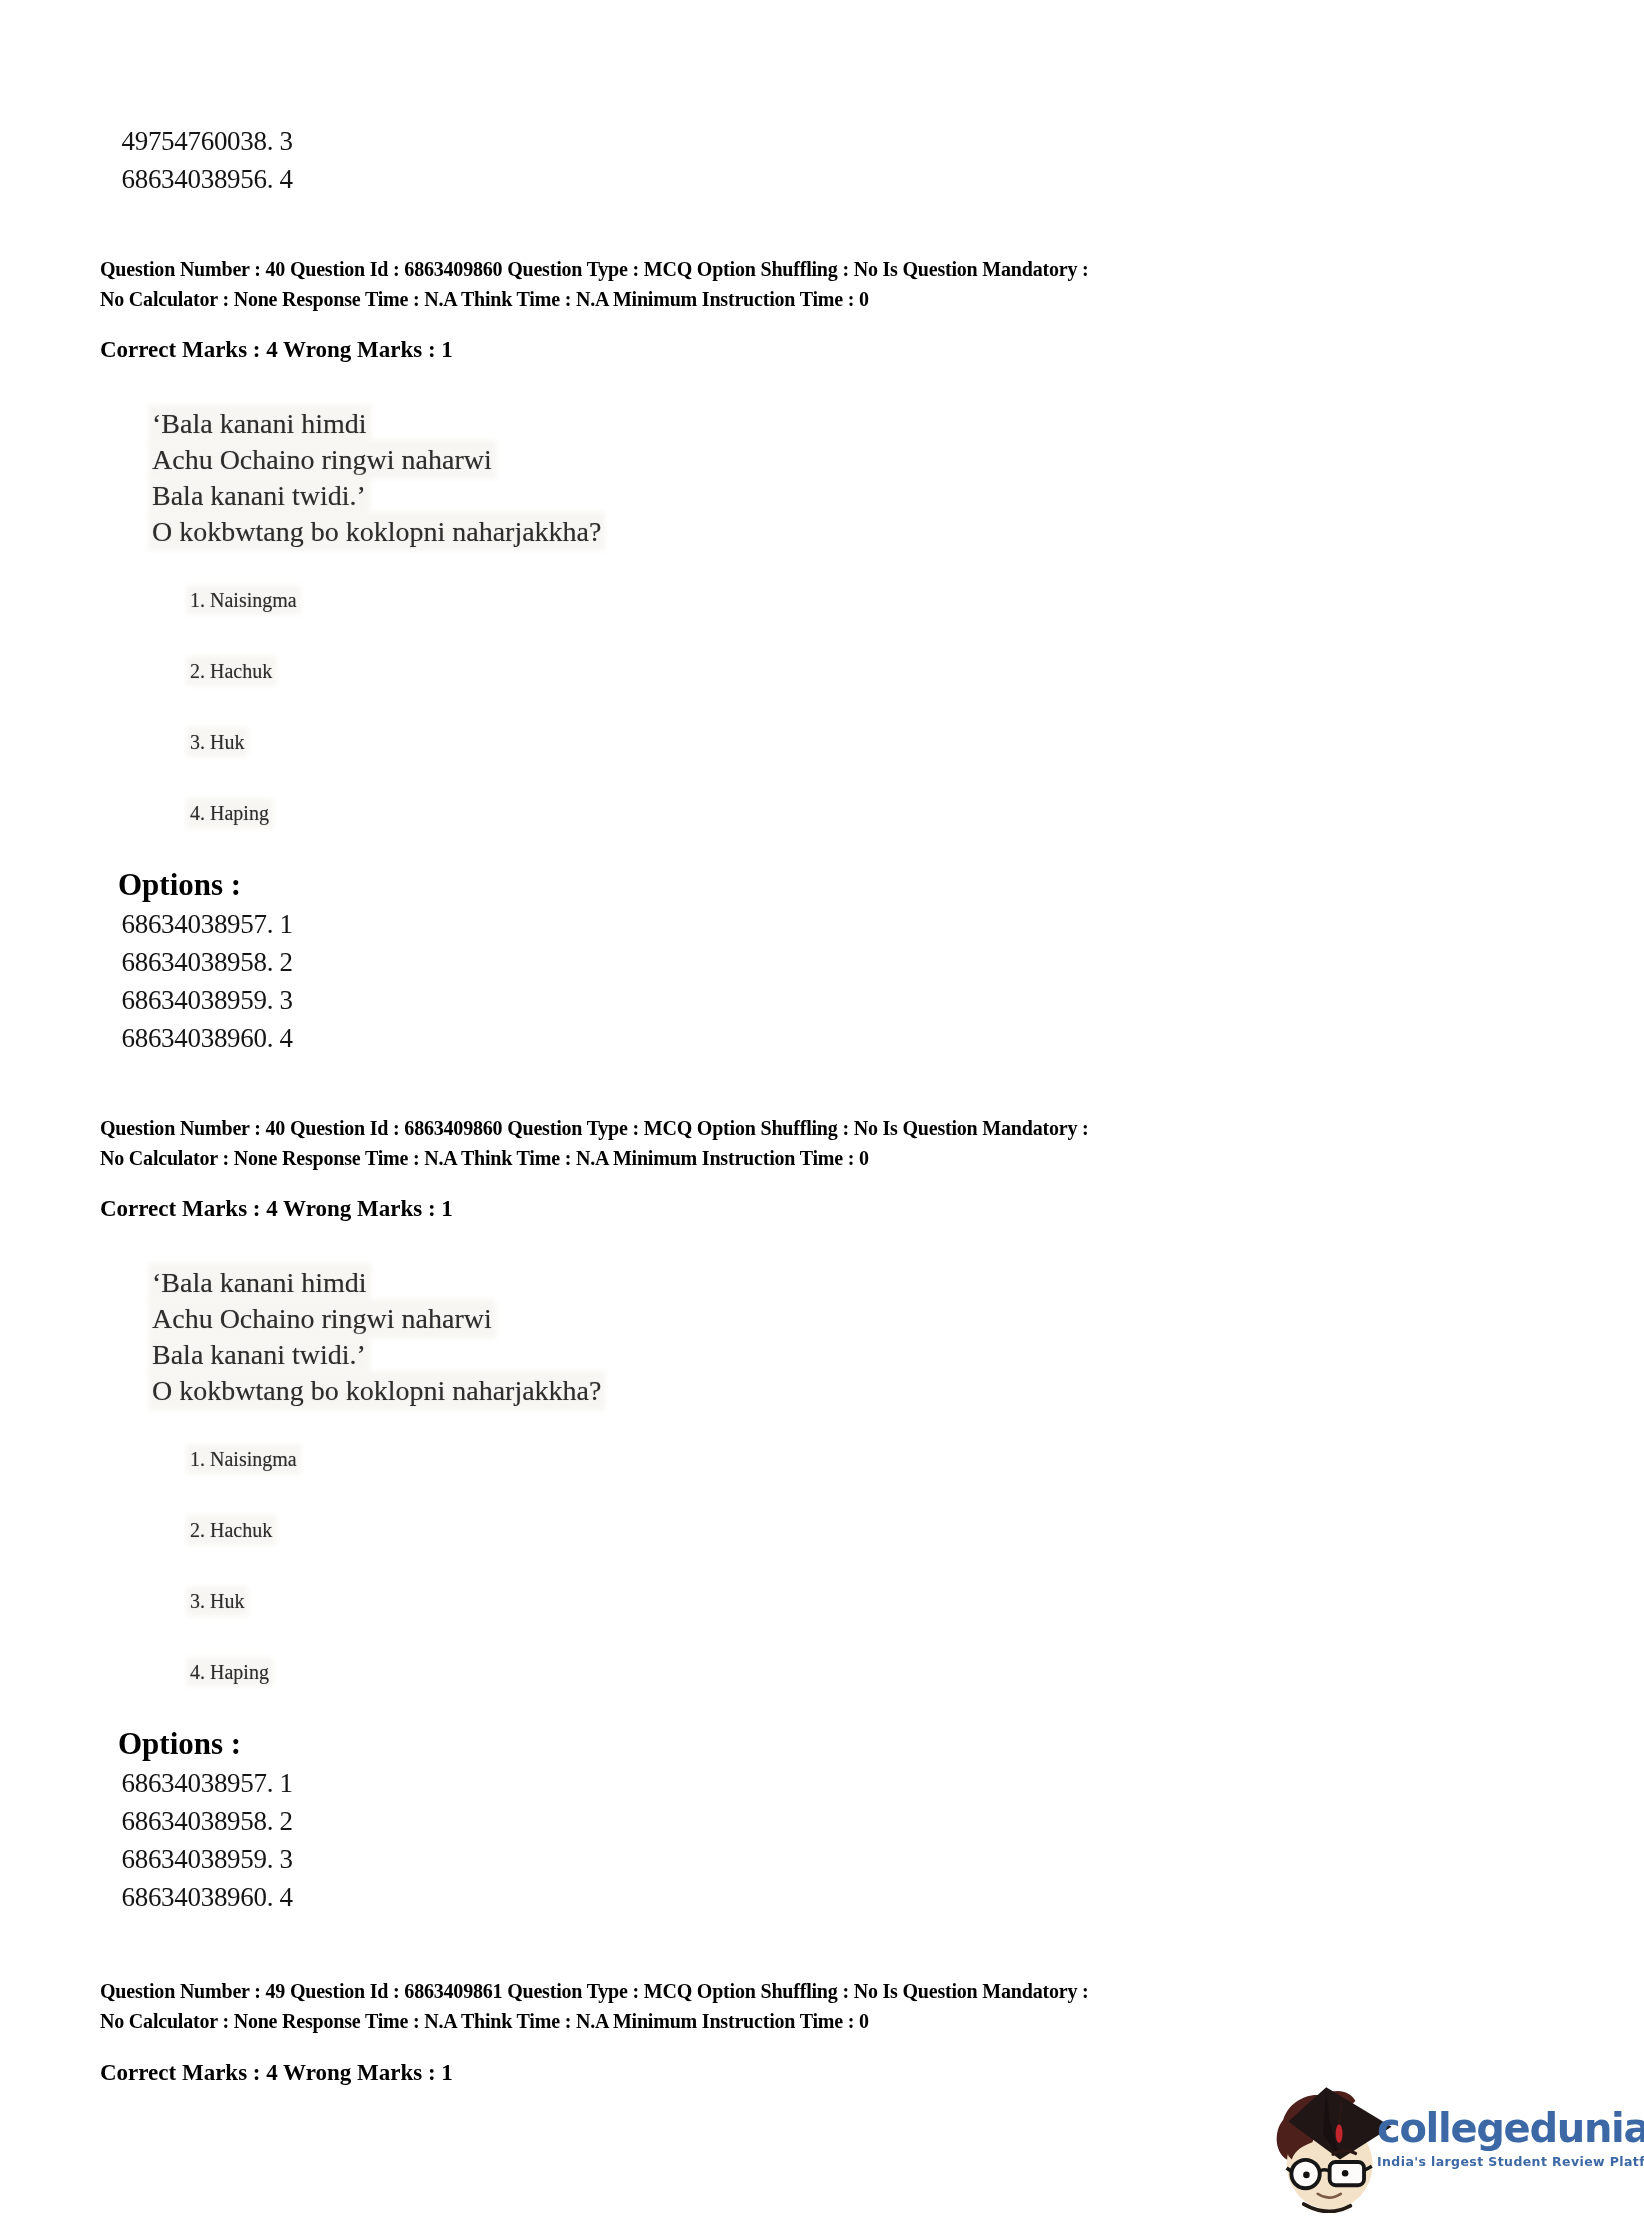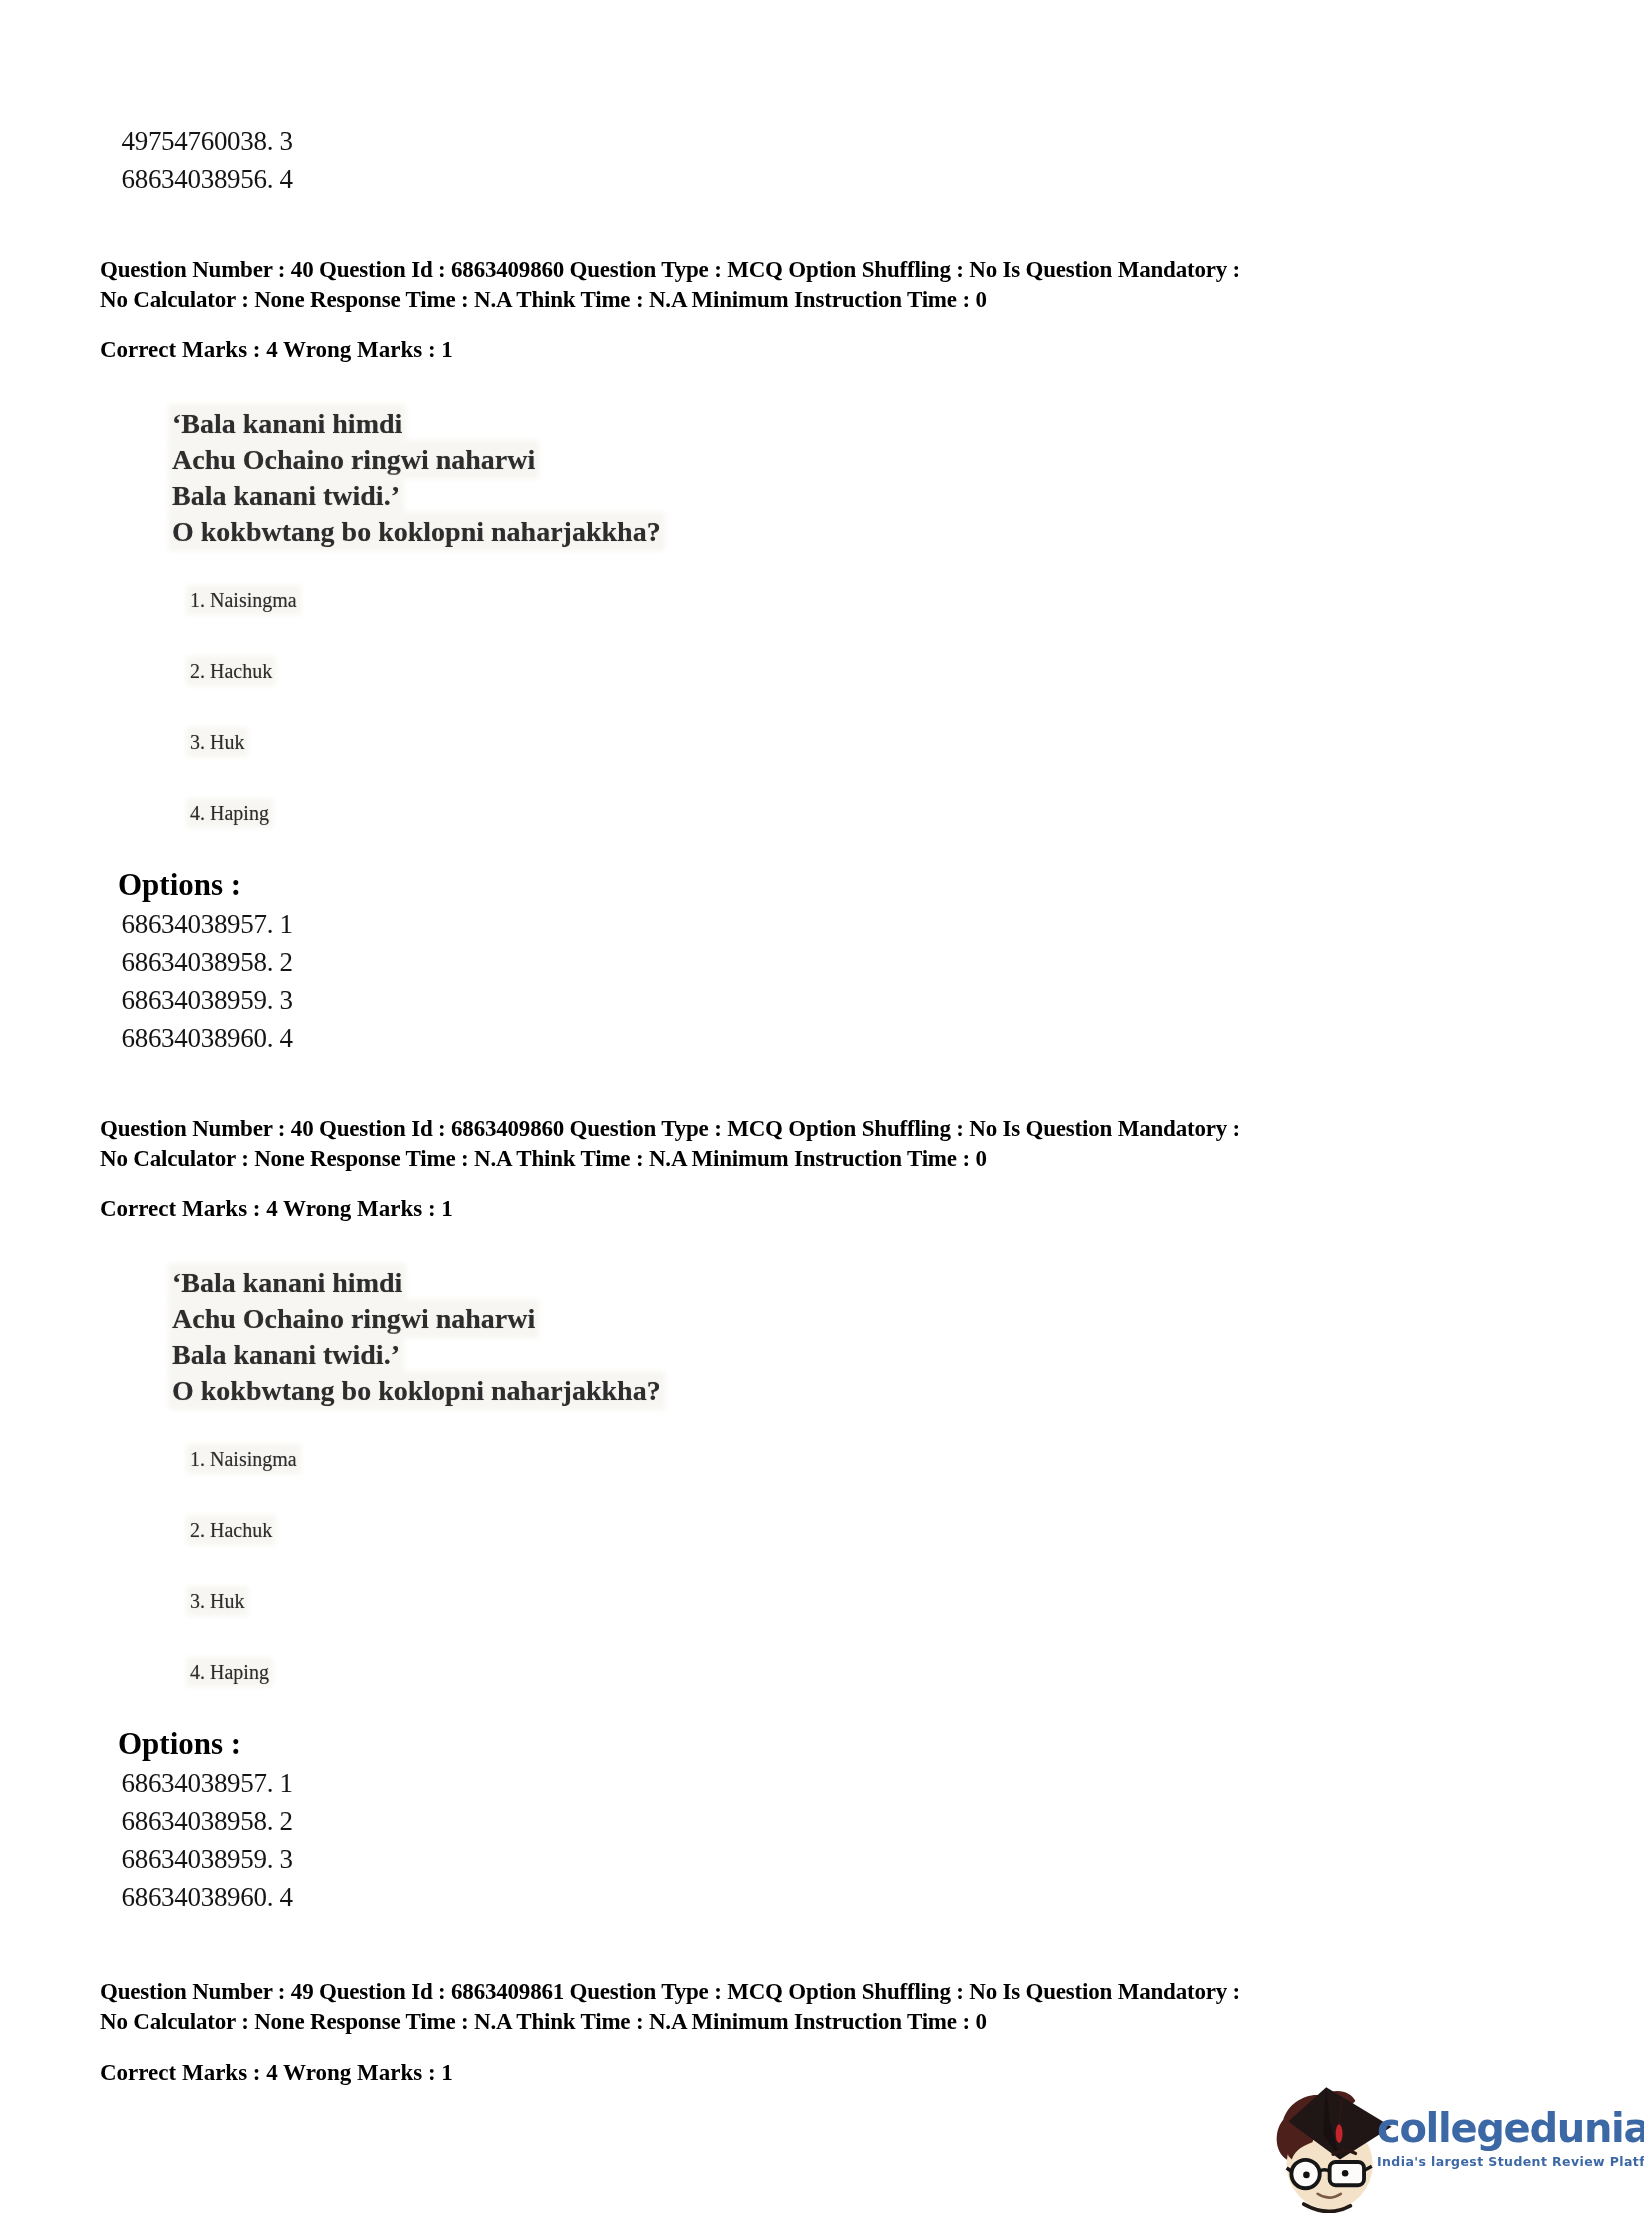--- a/index.html
+++ b/index.html
@@ -13,32 +13,32 @@
     box-sizing:border-box;
     padding:122px 0 0 100px;
   }
   
   .id-line{
     font-size:27px;line-height:38px;color:#141414;
     margin-left:21.5px;letter-spacing:-0.3px;
   }
   
   .meta-line{
-    font-size:23px;font-weight:bold;line-height:29.6px;
+    font-size:20px;font-weight:bold;line-height:29.6px;
     white-space:nowrap;color:#000;
     letter-spacing:-0.2px;
   }
   .marks-line{
     font-size:23px;font-weight:bold;line-height:29.6px;
     margin-top:21px;color:#000;
   }
   .q-block{margin-top:57px;}
   .q-block.q-last{margin-top:61px;}
   
-  .stem{margin-top:41px;margin-left:72px;font-weight:bold;}
+  .stem{margin-top:41px;margin-left:52px;}
   .stem-line{
     font-size:28px;line-height:36px;color:#2d2d2d;
   }
   .scan{
     background:#f7f6f2;
     box-shadow:0 0 5.4px 4.5px #f7f6f2;
     text-shadow:0 0 0.9px rgba(70,70,70,0.45);
   }
   .choices{margin-top:36px;margin-left:90px;}
   .choice{

